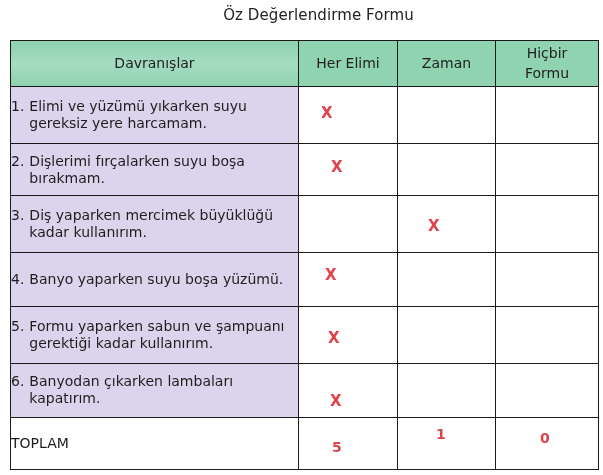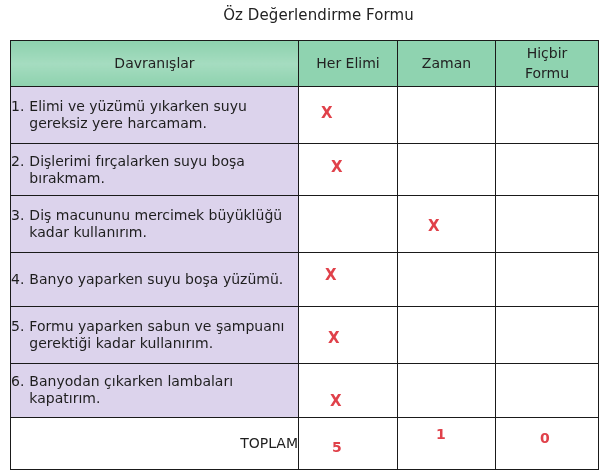--- a/index.html
+++ b/index.html
@@ -14,21 +14,21 @@
        color: #222; line-height: 20px; }
   th.col-beh { background: linear-gradient(180deg, #8ed2ae 0%, #a5dcc0 50%, #8ed2ae 100%); }
   td.beh { background: #dcd3ec; font-size: 14px; line-height: 17px; padding: 2px 6px 2px 4px;
            vertical-align: middle; }
   .item { display: flex; }
   .num { flex: 0 0 auto; margin-right: 5px; }
   .txt { flex: 1 1 auto; }
   td.mark { background: #fff; position: relative; }
   .x { position: absolute; color: #e0414a; font-weight: bold; font-size: 15px;
        font-family: "DejaVu Sans", sans-serif; }
-  td.total-label { background: #fff; text-align: right; padding-right: 6px; font-size: 14px;
+  td.total-label { background: #fff; padding-right: 6px; font-size: 14px;
                    vertical-align: middle; }
   .tot { position: absolute; color: #e0414a; font-weight: bold; font-size: 14px; }
 </style>
 </head>
 <body>
 
 <div class="title">Öz Değerlendirme Formu</div>
 
 <table class="form">
   <colgroup>
@@ -73,21 +73,21 @@
           <span class="x" style="left:32px;top:14px">X</span>
         </td>
     <td class="mark"></td>
     <td class="mark"></td>
   </tr>
 
   <tr style="height:55px">
     <td class="beh">
       <div class="item">
             <span class="num">3.</span>
-            <span class="txt">Diş macununu mercimek büyüklüğü kadar kullanırım.</span>
+            <span class="txt">Diş yaparken mercimek büyüklüğü kadar kullanırım.</span>
           </div>
     </td>
     <td class="mark"></td>
     <td class="mark">
           <span class="x" style="left:30px;top:21px">X</span>
         </td>
     <td class="mark"></td>
   </tr>
 
   <tr style="height:51px">

